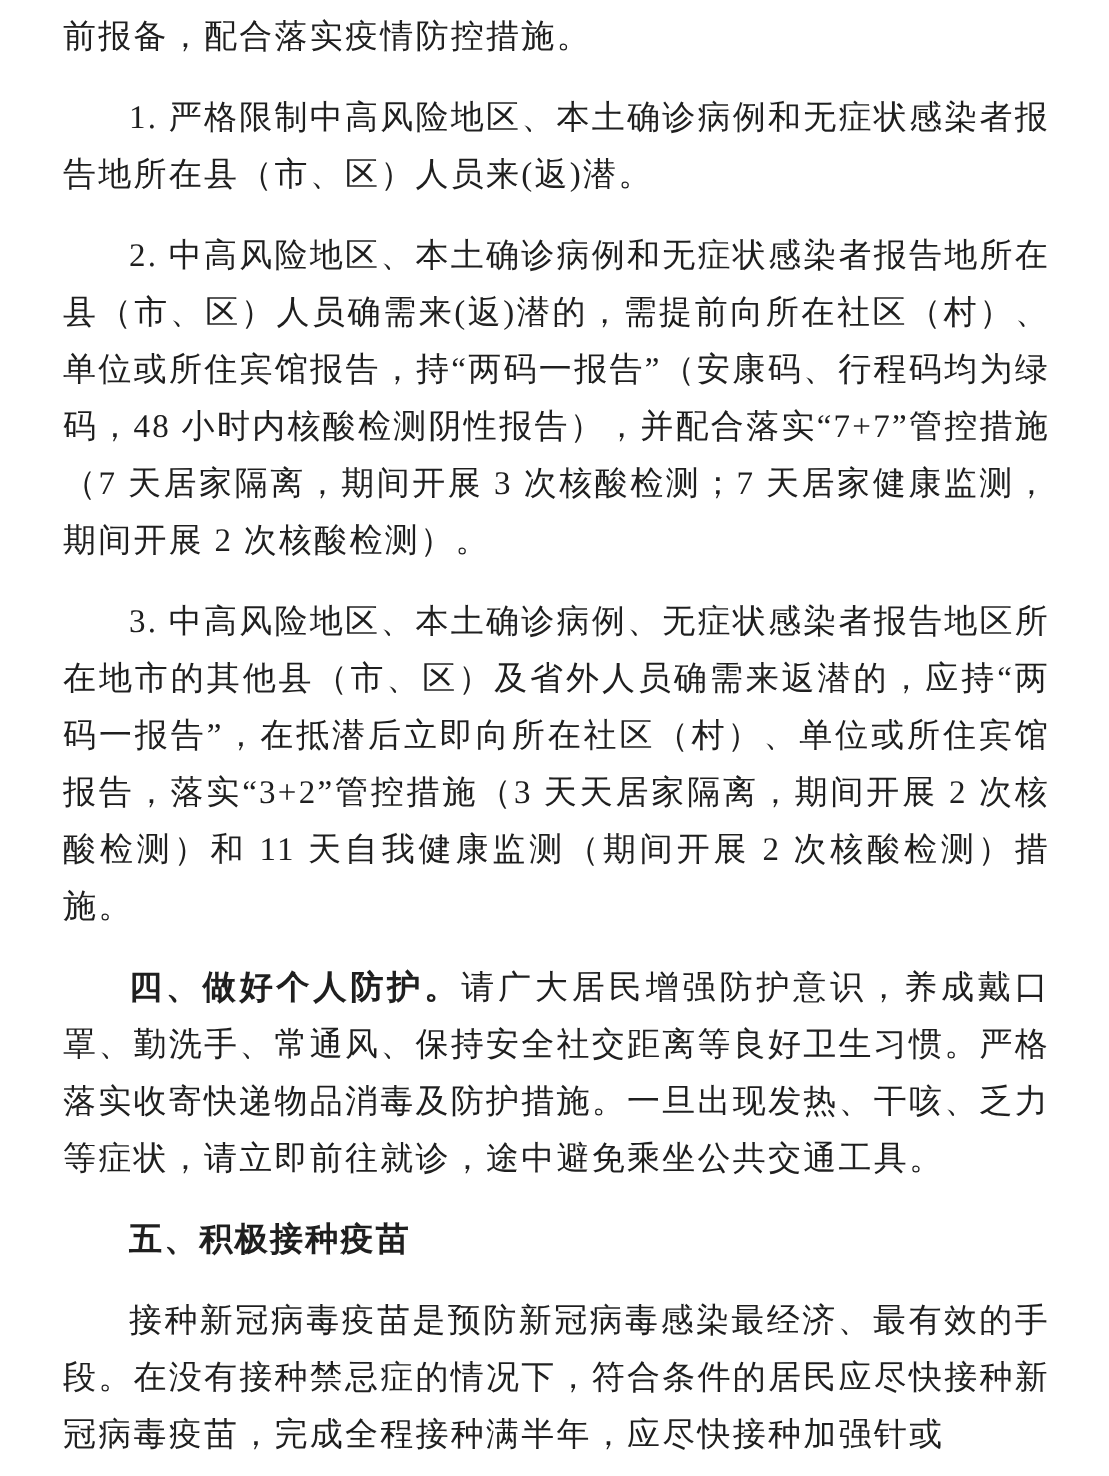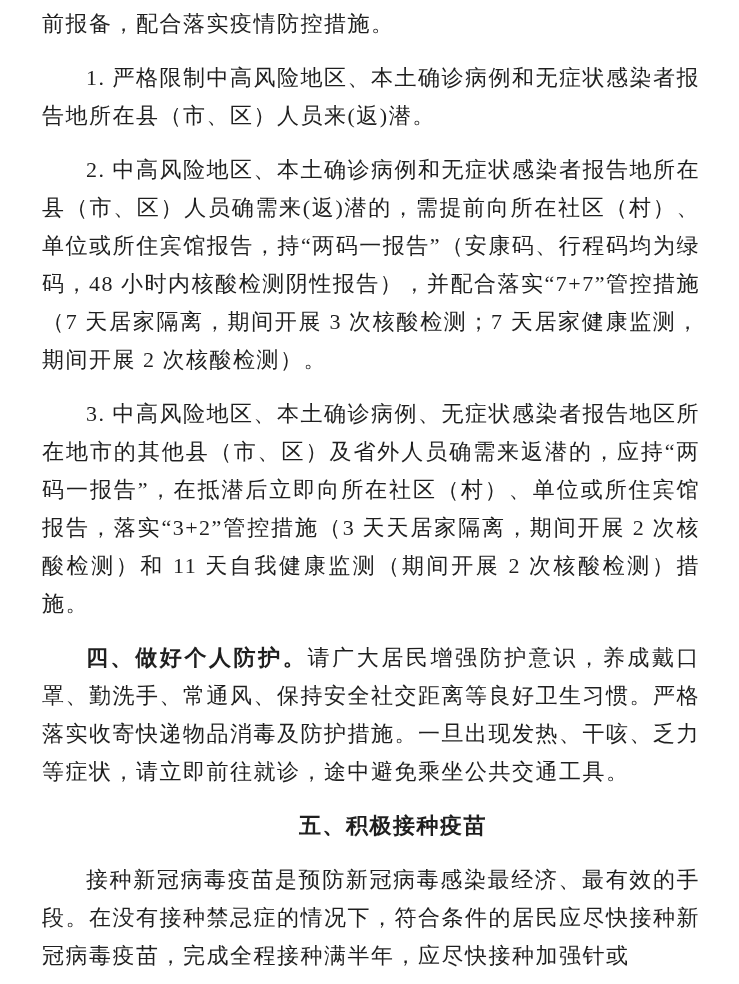--- a/index.html
+++ b/index.html
@@ -38,21 +38,21 @@
     font-weight: bold;
     font-family: Liberation Sans, sans-serif;
   }
   .section-heading {
     font-size: 22px;
     line-height: 38px;
     letter-spacing: 1.5px;
     font-weight: bold;
     font-family: "Liberation Sans", sans-serif;
     text-indent: 2em;
-    text-align: center;
+    text-align: left;
     margin: 0 0 16px 0;
   }
 </style>
 </head>
 <body>
 
 <div class="doc-page">
 
   <p class="para">前报备，配合落实疫情防控措施。</p>
 

